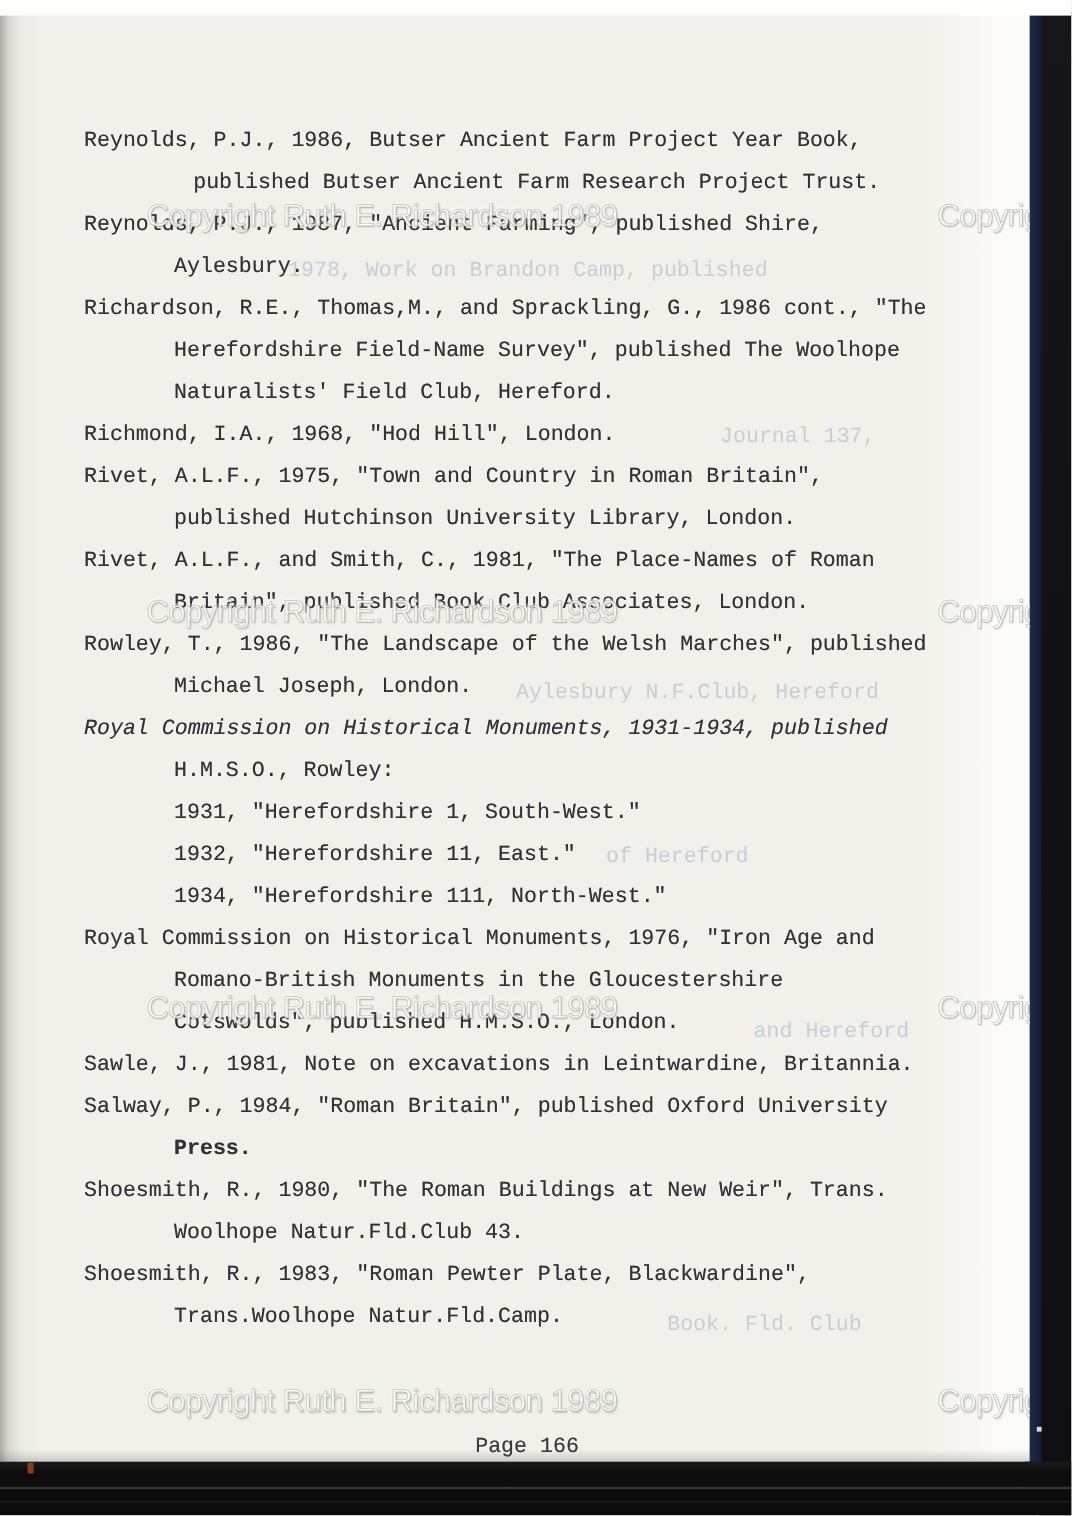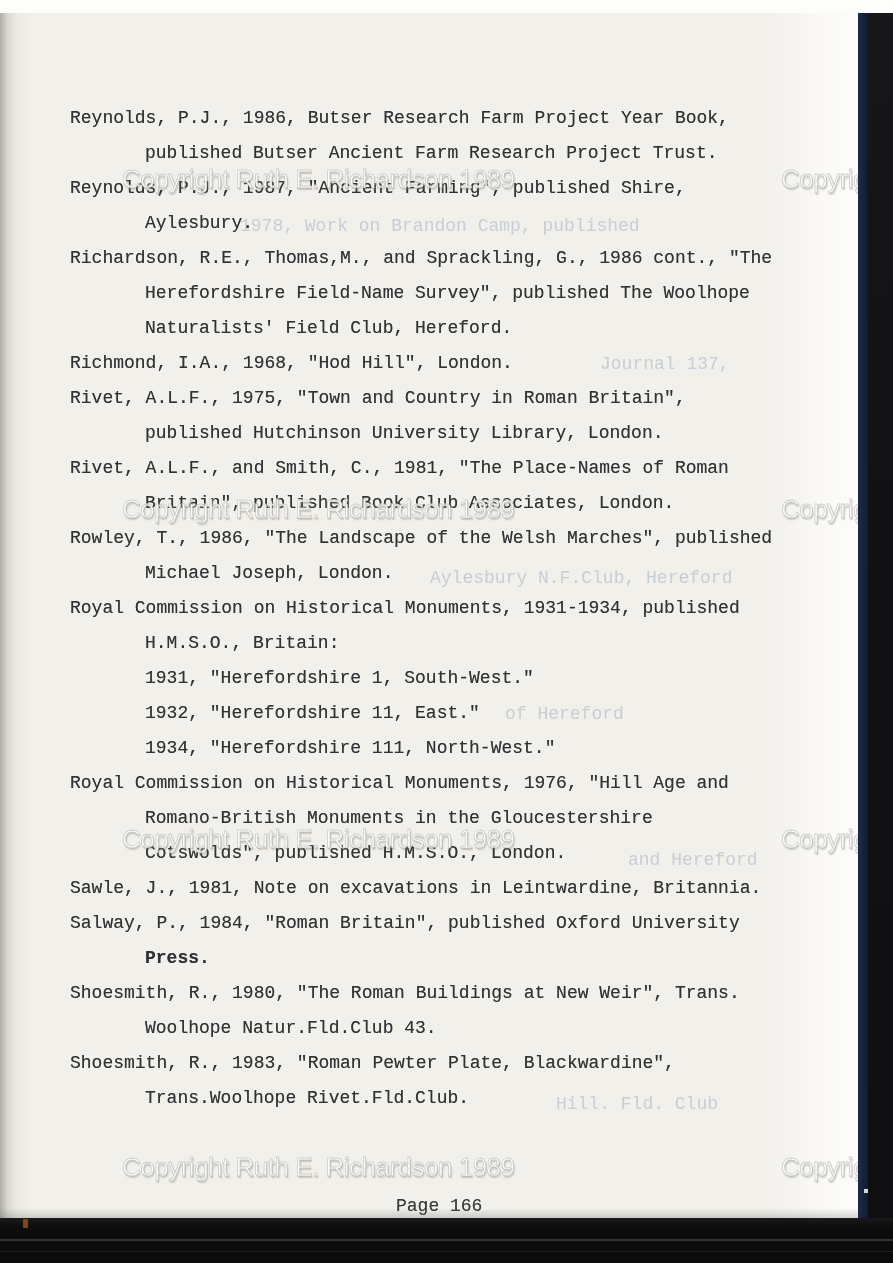--- a/index.html
+++ b/index.html
@@ -65,52 +65,52 @@
   <div class="cover-right"></div>
   <div class="binding-navy"></div>
 
   <div class="page">
     <div id="ghost-layer">
         <div class="ghost" style="left: 240px; top: 214px;">1978, Work on Brandon Camp, published</div>
         <div class="ghost" style="left: 600px; top: 352px;">Journal 137,</div>
         <div class="ghost" style="left: 430px; top: 566px;">Aylesbury N.F.Club, Hereford</div>
         <div class="ghost" style="left: 505px; top: 702px;">of Hereford</div>
         <div class="ghost" style="left: 628px; top: 848px;">and Hereford</div>
-        <div class="ghost" style="left: 556px; top: 1092px;">Hill. Fld. Club</div>
+        <div class="ghost" style="left: 556px; top: 1092px;">Book. Fld. Club</div>
       </div>
     <div id="bib-layer">
-        <div class="typed-line" style="top: 106px;">Reynolds, P.J., 1986, Butser Research Farm Project Year Book,</div>
-        <div class="typed-line indent" style="top: 141px;">published Butser Ancient Farm Research Project Trust.</div>
+        <div class="typed-line" style="top: 106px;">Reynolds, P.J., 1986, Butser Ancient Farm Project Year Book,</div>
+        <div class="typed-line indent" style="top: 141px; margin-left: 16px;">published Butser Ancient Farm Research Project Trust.</div>
         <div class="typed-line" style="top: 176px;">Reynolds, P.J., 1987, "Ancient Farming", published Shire,</div>
         <div class="typed-line indent" style="top: 211px;">Aylesbury.</div>
         <div class="typed-line" style="top: 246px;">Richardson, R.E., Thomas,M., and Sprackling, G., 1986 cont., "The</div>
         <div class="typed-line indent" style="top: 281px;">Herefordshire Field-Name Survey", published The Woolhope</div>
         <div class="typed-line indent" style="top: 316px;">Naturalists' Field Club, Hereford.</div>
         <div class="typed-line" style="top: 351px;">Richmond, I.A., 1968, "Hod Hill", London.</div>
         <div class="typed-line" style="top: 386px;">Rivet, A.L.F., 1975, "Town and Country in Roman Britain",</div>
         <div class="typed-line indent" style="top: 421px; text-align: right;">published Hutchinson University Library, London.</div>
         <div class="typed-line" style="top: 456px;">Rivet, A.L.F., and Smith, C., 1981, "The Place-Names of Roman</div>
         <div class="typed-line indent" style="top: 491px;">Britain", published Book Club Associates, London.</div>
         <div class="typed-line" style="top: 526px;">Rowley, T., 1986, "The Landscape of the Welsh Marches", published</div>
         <div class="typed-line indent" style="top: 561px;">Michael Joseph, London.</div>
-        <div class="typed-line" style="top: 596px;">Royal Commission on Historical Monuments, 1931-1934, published</div>
-        <div class="typed-line indent" style="top: 631px;">H.M.S.O., Britain:</div>
+        <div class="typed-line" style="top: 596px; font-style: italic;">Royal Commission on Historical Monuments, 1931-1934, published</div>
+        <div class="typed-line indent" style="top: 631px;">H.M.S.O., Rowley:</div>
         <div class="typed-line indent" style="top: 666px;">1931, "Herefordshire 1, South-West."</div>
         <div class="typed-line indent" style="top: 701px;">1932, "Herefordshire 11, East."</div>
         <div class="typed-line indent" style="top: 736px;">1934, "Herefordshire 111, North-West."</div>
-        <div class="typed-line" style="top: 771px;">Royal Commission on Historical Monuments, 1976, "Hill Age and</div>
+        <div class="typed-line" style="top: 771px;">Royal Commission on Historical Monuments, 1976, "Iron Age and</div>
         <div class="typed-line indent" style="top: 806px;">Romano-British Monuments in the Gloucestershire</div>
         <div class="typed-line indent" style="top: 841px;">Cotswolds", published H.M.S.O., London.</div>
         <div class="typed-line" style="top: 876px;">Sawle, J., 1981, Note on excavations in Leintwardine, Britannia.</div>
         <div class="typed-line" style="top: 911px;">Salway, P., 1984, "Roman Britain", published Oxford University</div>
         <div class="typed-line indent" style="top: 946px; font-weight: bold;">Press.</div>
         <div class="typed-line" style="top: 981px;">Shoesmith, R., 1980, "The Roman Buildings at New Weir", Trans.</div>
         <div class="typed-line indent" style="top: 1016px; font-family: Liberation Mono, monospace;">Woolhope Natur.Fld.Club 43.</div>
         <div class="typed-line" style="top: 1051px;">Shoesmith, R., 1983, "Roman Pewter Plate, Blackwardine",</div>
-        <div class="typed-line indent" style="top: 1086px;">Trans.Woolhope Rivet.Fld.Club.</div>
+        <div class="typed-line indent" style="top: 1086px;">Trans.Woolhope Natur.Fld.Camp.</div>
       </div>
     <div id="wm-layer">
         <div class="watermark full" style="top: 162px;">Copyright Ruth E. Richardson 1989</div>
         <div class="watermark partial" style="top: 162px;">Copyright Ruth E. Richardson 1989</div>
         <div class="watermark full" style="top: 492px;">Copyright Ruth E. Richardson 1989</div>
         <div class="watermark partial" style="top: 492px;">Copyright Ruth E. Richardson 1989</div>
         <div class="watermark full" style="top: 822px;">Copyright Ruth E. Richardson 1989</div>
         <div class="watermark partial" style="top: 822px;">Copyright Ruth E. Richardson 1989</div>
         <div class="watermark full" style="top: 1150px;">Copyright Ruth E. Richardson 1989</div>
         <div class="watermark partial" style="top: 1150px;">Copyright Ruth E. Richardson 1989</div>

